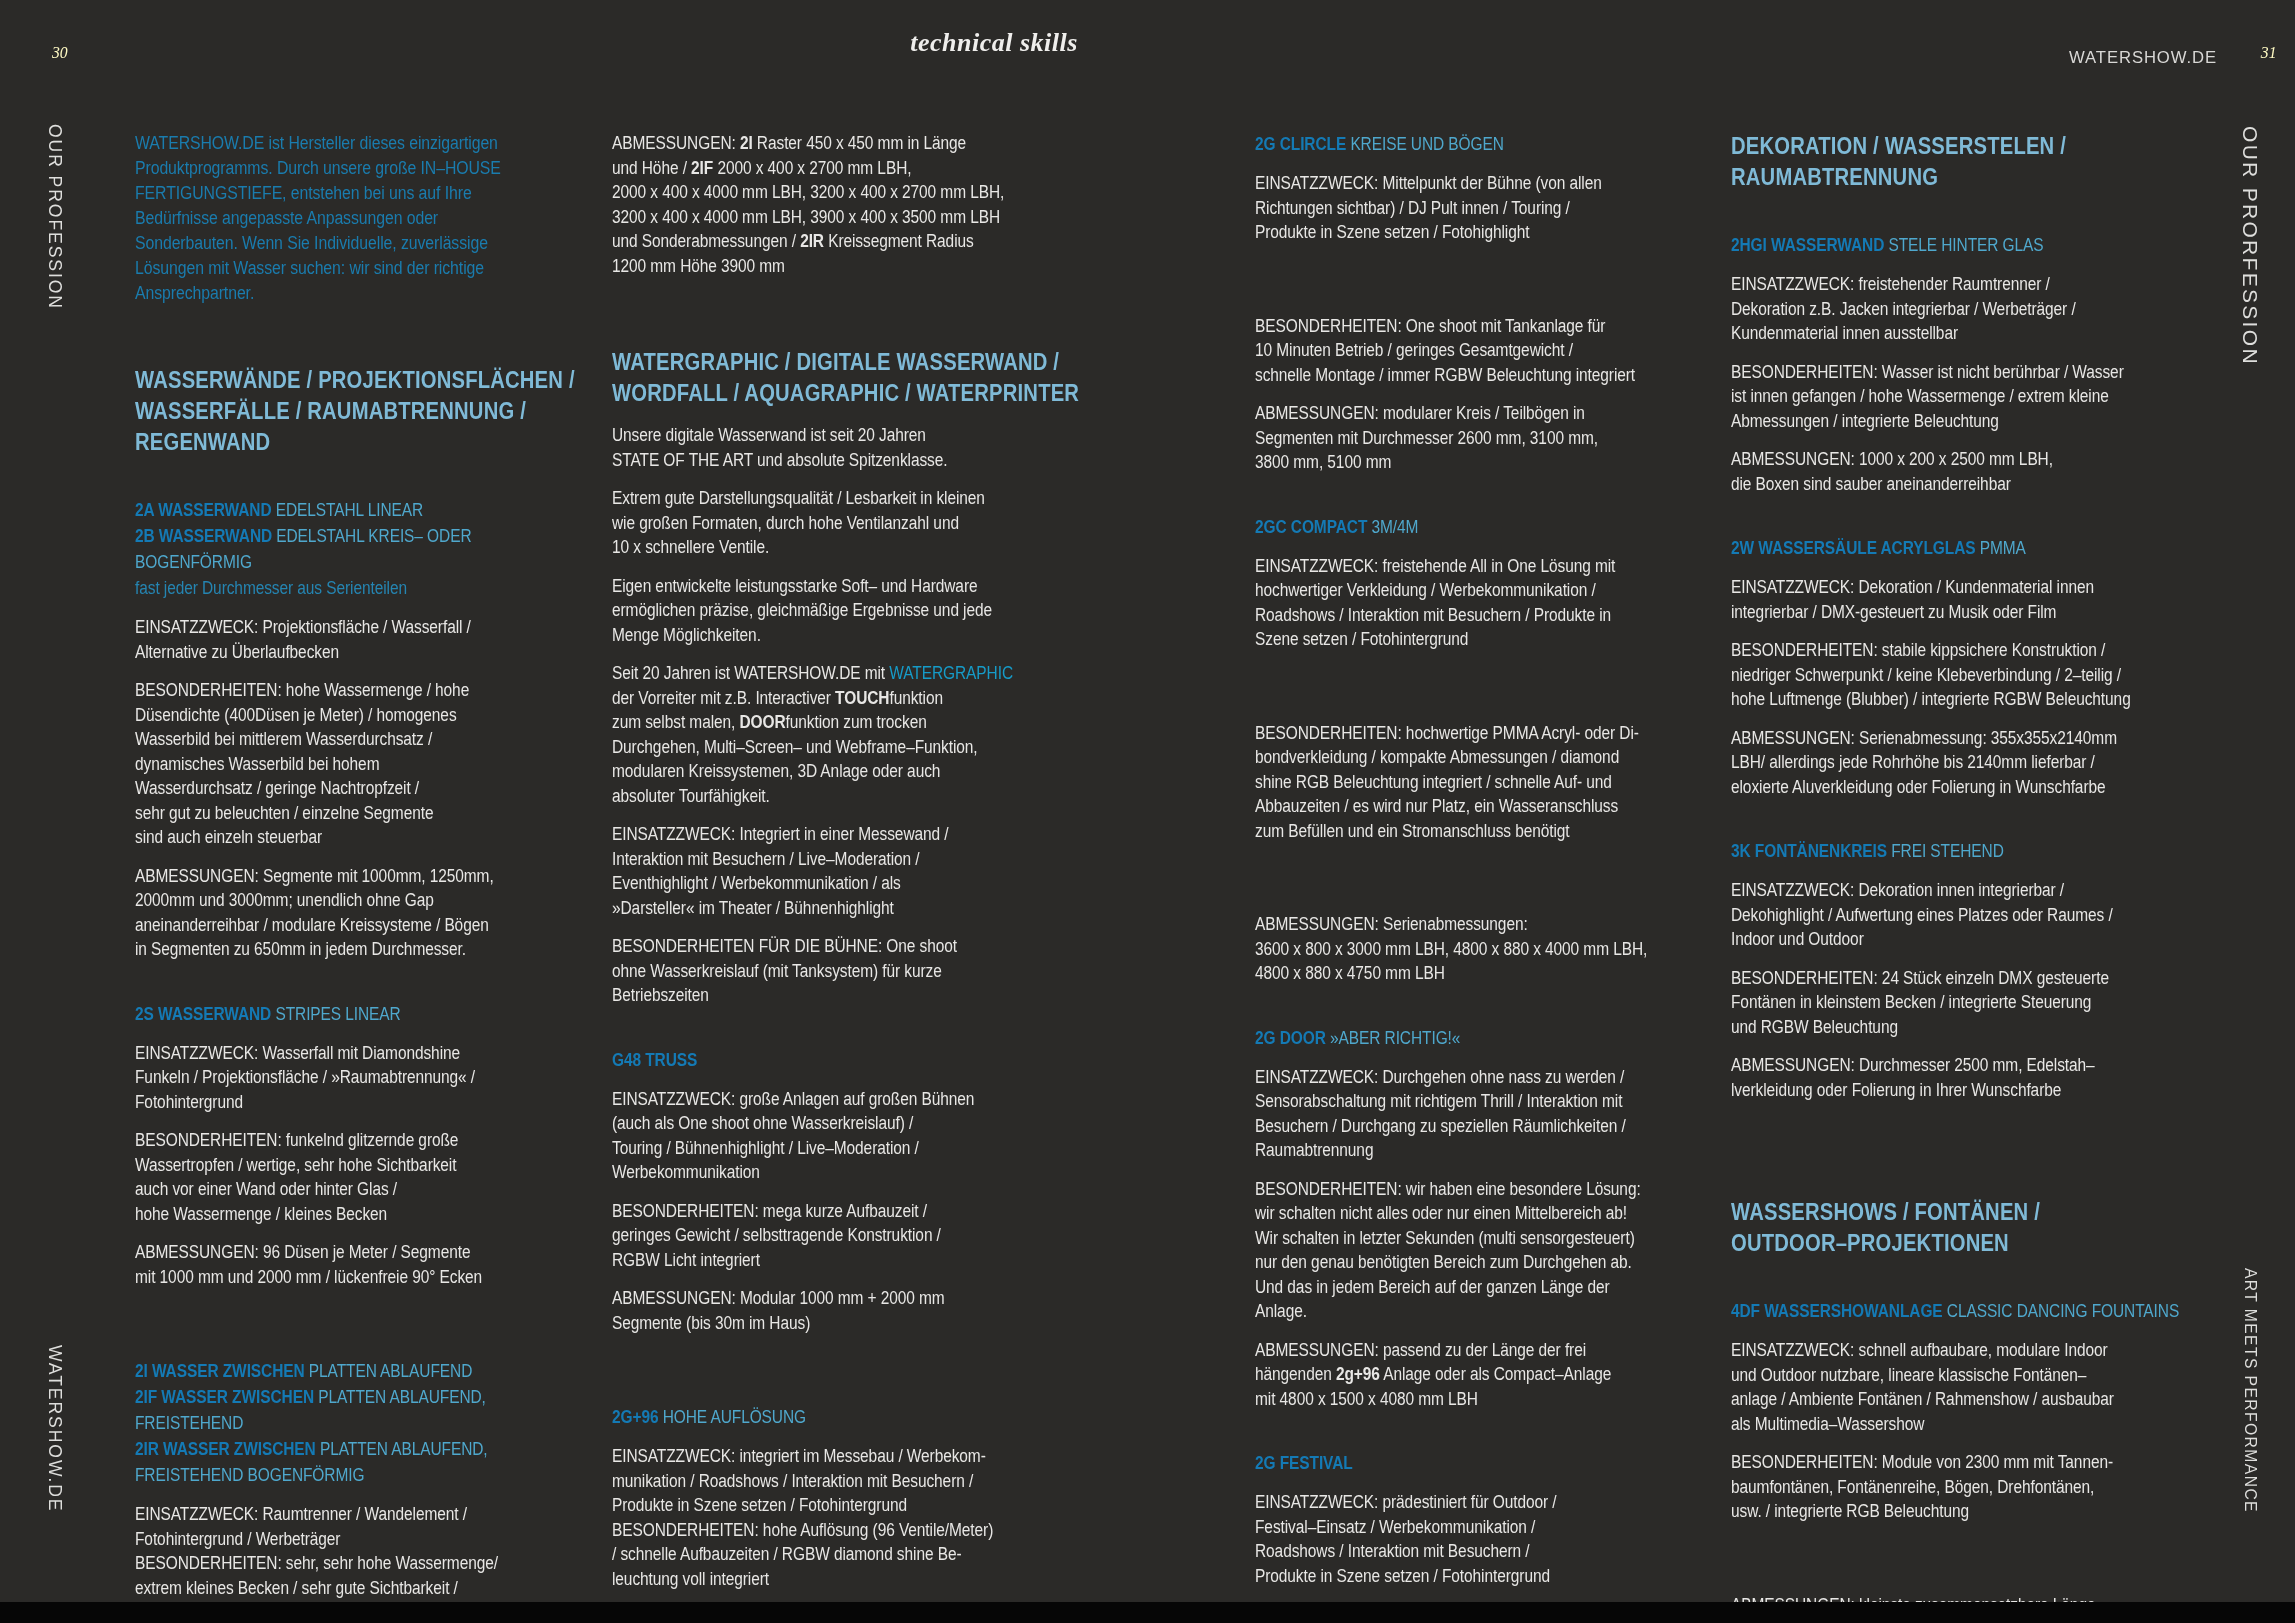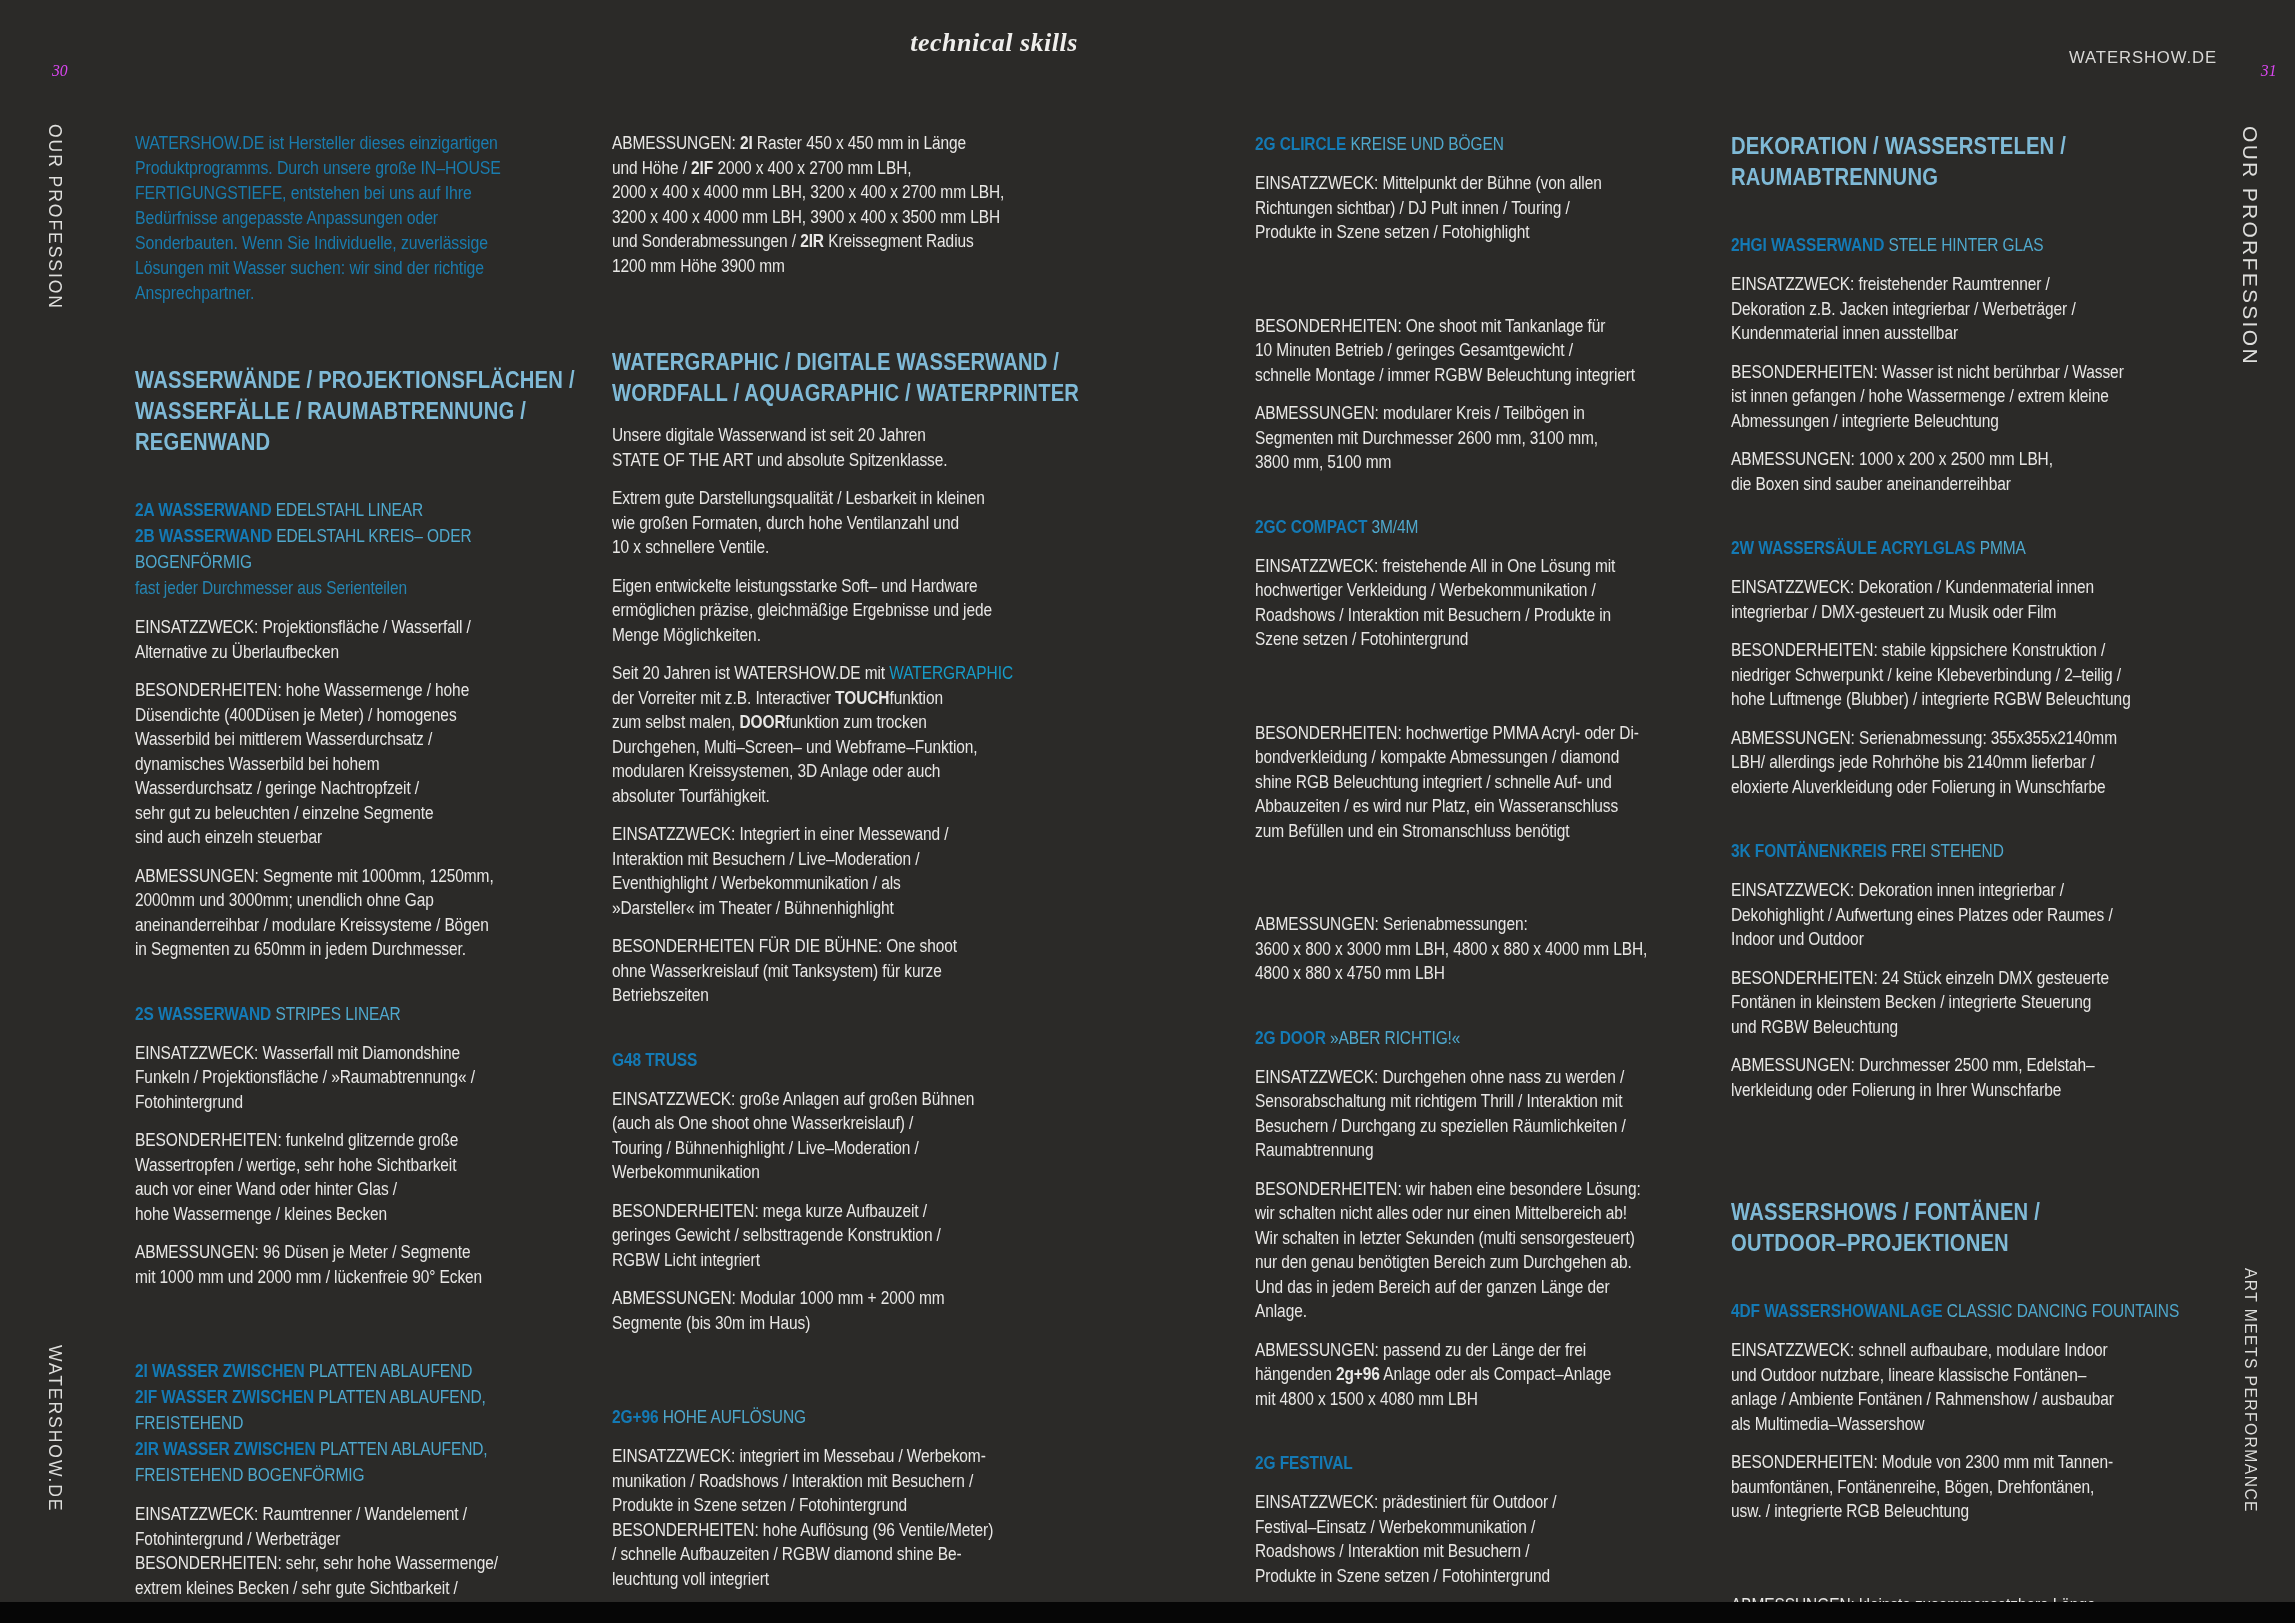--- a/index.html
+++ b/index.html
@@ -2,21 +2,21 @@
 <html style="font-size:7.4px"><head>
 <meta charset="utf-8">
 <style>
   html,body{margin:0;padding:0;background:#1a1a1a;}
   .page{
     position:relative; width:2295px; height:1623px;
     background:#2b2a28; overflow:hidden;
     font-family:"Liberation Sans","DejaVu Sans",sans-serif;
   }
   
-  .pagenum{position:absolute; top:62px; font:italic 15.7px "Liberation Serif",serif; color:#d946ef;}
+  .pagenum{position:absolute; top:44px; font:italic 15.7px "Liberation Serif",serif; color:#fef9c3;}
   .pagenum.left{left:52px;}
   .pagenum.right{right:18.5px;text-align:right;}
   .spread-title{
     position:absolute; top:28px; left:994px; transform:translateX(-50%);
     font:italic bold 26px "Liberation Serif",serif; color:#efeeec; letter-spacing:0.5px;
   }
   .brand-top{
     position:absolute; top:48px; right:78px;
     font:400 16.7px "Liberation Sans",sans-serif; color:#d9d8d6; letter-spacing:0.9px;
   }

